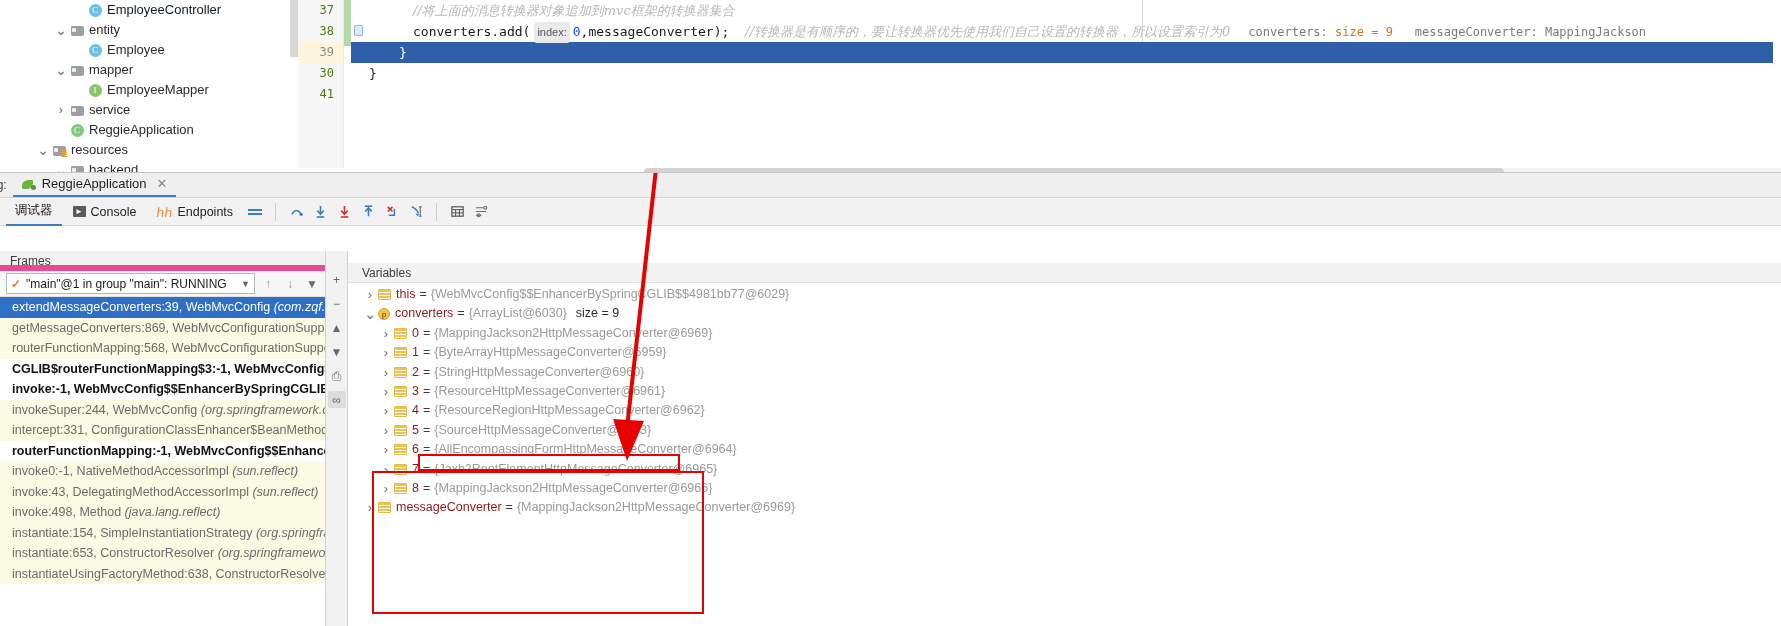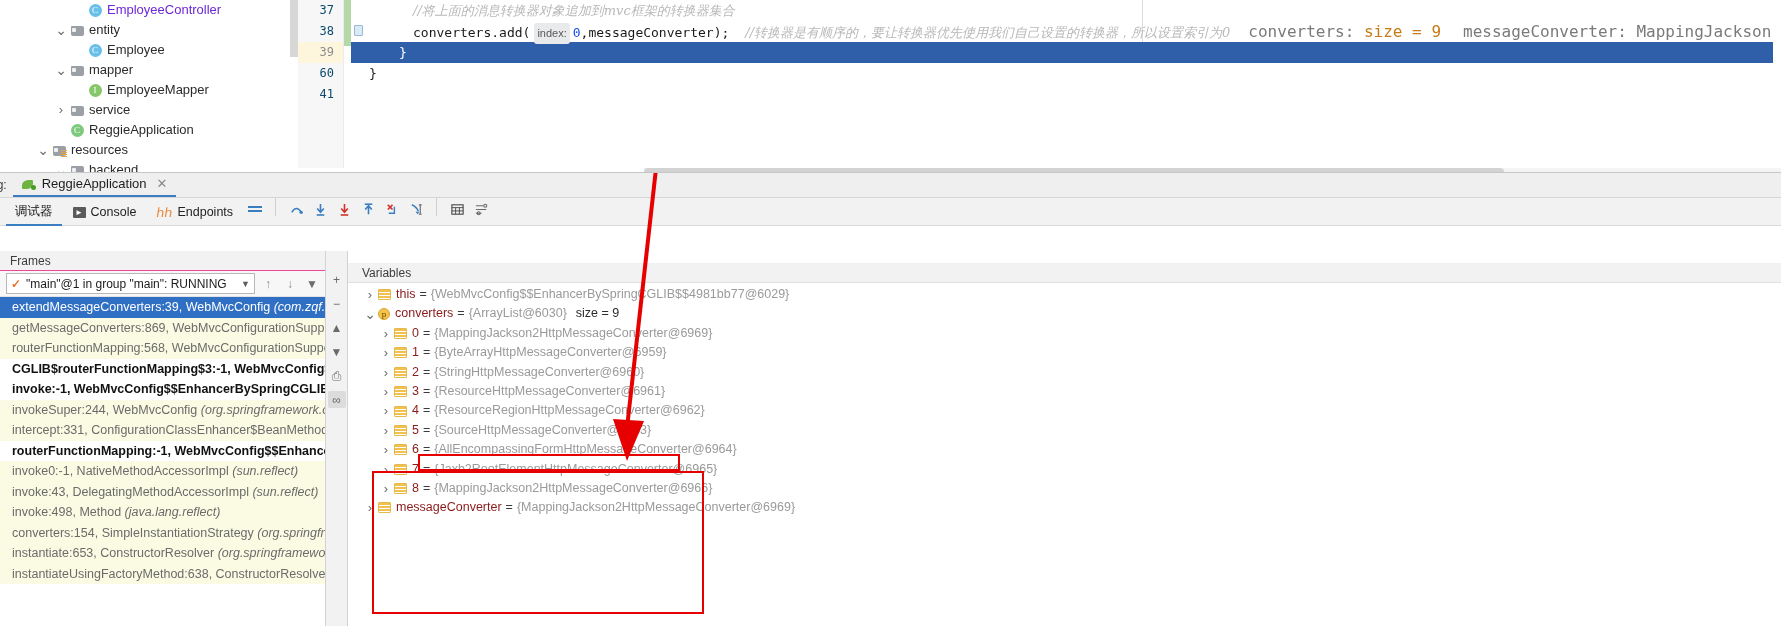--- a/index.html
+++ b/index.html
@@ -42,53 +42,53 @@
     content:""; position:absolute; right:-1px; bottom:-1px; width:6px; height:7px;
     background: repeating-linear-gradient(#e8a33d 0 1px, transparent 1px 2px);
   }
   .cls-ico {
     display:inline-block; width:13px; height:13px; border-radius:50%;
     background:#68c0e8; color:#fff; font-size:9px; line-height:13px; text-align:center;
     font-family:"Liberation Serif", serif; vertical-align:middle;
   }
   .cls-ico.iface { background:#87c76a; }
   .cls-ico.spring { background:#7dc97d; }
-  .tree-label.link { color:#6d28d9; }
+  .tree-label.link { color:#0f172a; }
   .tree-label { padding-left: 3px; }
 
   
   #editor {
     position: absolute; left: 298px; top: 0; width: 1483px; height: 200px;
     background: #ffffff; overflow: hidden;
   }
   #gutter {
     position:absolute; left:0; top:0; width:46px; height:168px; background:#f7f7f7;
     border-right:1px solid #eceaea;
   }
   .lineno {
     height: 21px; line-height: 21px; text-align: right; padding-right: 9px;
-    font-family: "DejaVu Sans Mono", monospace; font-size: 12px; color:#0c4a6e;
+    font-family: "DejaVu Sans Mono", monospace; font-size: 12px; color:#4d7c0f;
   }
   .lineno.cur { background:#fdf6dd; color:#8c8c8c; }
   #exec-bar {
     position:absolute; left:46px; top:0; width:7px; height:46px; background:#b3d9a9;
   }
   #codepane {
     position:absolute; left:53px; top:0; right:8px; height:168px; overflow:hidden;
     font-family:"DejaVu Sans Mono", monospace; font-size:13px;
   }
   .codeline { height:21px; line-height:21px; white-space:nowrap; padding-left:6px; }
   .codeline.hl { background:#2f5fa8; color:#fff; }
   .cmt { color:#b8b8b8; font-style: italic; font-family:"DejaVu Serif", serif; }
   .kw-num { color:#1750eb; }
   .hint-chip {
     display:inline-block; background:#e8eaec; color:#585858; border-radius:3px;
     font-size:11px; padding:0 3px; font-family:"Liberation Sans", sans-serif;
   }
-  .dbg-hint { color:#7a7a7a; font-family:"DejaVu Sans Mono", monospace; font-size:16px; }
+  .dbg-hint { color:#7a7a7a; font-family:"DejaVu Sans Mono", monospace; font-size:12px; }
   .dbg-hint .v { color:#c57b17; }
   #fold-mark{
     position:absolute; left:56px; top:25px; width:9px; height:11px;
     border:1px solid #9cb7d4; background:#d9ecf5; border-radius:1px;
   }
   #caret-line {
     position:absolute; left:844px; top:0; width:1px; height:46px; background:#dcdcdc;
   }
   #editor-hscroll {
     position:absolute; left:346px; top:168px; width:1420px; height:9px; background:#f4f4f4;
@@ -122,21 +122,21 @@
     background:#6db33f; border-radius:60% 10% 60% 10%;
   }
   .spring-leaf::after{
     content:""; position:absolute; right:0; bottom:0; width:5px; height:5px;
     border-radius:50%; background:#4a9b22;
   }
   .tab-close { color:#8a8a8a; font-size:13px; padding-left:4px; }
 
   #debug-toolbar {
     height:28px; background:#f2f2f2; border-bottom:1px solid #d9d9d9;
-    display:flex; padding-left:6px; gap:2px;
+    display:flex; align-items:center; padding-left:6px; gap:2px;
   }
   .dt-tab {
     display:flex; align-items:center; gap:5px; height:28px; padding:0 9px;
     font-size:12.5px; color:#222;
   }
   .dt-tab.active { border-bottom:2px solid #3a7ec1; color:#111; }
   .dt-sep { width:1px; height:18px; background:#cfcfcf; margin:0 7px; }
   .tb-btn { width:22px; height:22px; display:flex; align-items:center; justify-content:center; }
   .console-ico {
     width:13px; height:11px; background:#5a5a5a; color:#fff; font-size:8px;
@@ -148,21 +148,21 @@
 
   #debug-body { position:absolute; left:0; top:78px; right:0; bottom:0; display:flex; }
 
   
   #frames-panel {
     width:326px; border-right:1px solid #d2d2d2; display:flex; flex-direction:column;
     background:#ffffff;
   }
   .panel-header {
     height:20px; line-height:20px; font-size:12px; color:#3c3c3c;
-    padding-left:10px; background:#f2f2f2; border-bottom:1px solid #ec4899;
+    padding-left:10px; background:#f2f2f2; border-bottom:6px solid #ec4899;
   }
   #thread-row {
     height:26px; display:flex; align-items:center; gap:4px; padding:2px 4px 2px 6px;
     background:#f7f7f7; border-bottom:1px solid #e3e3e3;
   }
   #thread-select {
     flex:1; height:21px; background:#fff; border:1px solid #b7b7b7;
     display:flex; align-items:center; gap:5px; padding:0 4px; font-size:12px; color:#1b1b1b;
   }
   .check-ok { color:#e8732c; font-size:12px; font-weight:bold; }
@@ -290,21 +290,21 @@
           </div>
         </div>
       <div id="tree-vscroll"></div>
     </div>
 
     <div id="editor">
       <div id="gutter">
         <div class="lineno">37</div>
         <div class="lineno">38</div>
         <div class="lineno cur">39</div>
-        <div class="lineno">60</div>
+        <div class="lineno">30</div>
         <div class="lineno">41</div>
       </div>
       <div id="exec-bar"></div>
       <div id="fold-mark"></div>
       <div id="caret-line"></div>
 
       <div id="codepane">
         <div class="codeline">
           <span style="padding-left:56px"></span><span class="cmt">//将上面的消息转换器对象追加到mvc框架的转换器集合</span>
         </div>
@@ -428,21 +428,21 @@
             <div class="frame-row lib"><span>getMessageConverters:869, WebMvcConfigurationSupport </span></div>
             <div class="frame-row lib"><span>routerFunctionMapping:568, WebMvcConfigurationSupport </span></div>
             <div class="frame-row own"><span>CGLIB$routerFunctionMapping$3:-1, WebMvcConfig$$Enhan</span></div>
             <div class="frame-row own"><span>invoke:-1, WebMvcConfig$$EnhancerBySpringCGLIB$$4981b</span></div>
             <div class="frame-row lib"><span>invokeSuper:244, WebMvcConfig </span><span class="pkg">(org.springframework.cglib.</span></div>
             <div class="frame-row lib"><span>intercept:331, ConfigurationClassEnhancer$BeanMethodInter</span></div>
             <div class="frame-row own"><span>routerFunctionMapping:-1, WebMvcConfig$$EnhancerBySpr</span></div>
             <div class="frame-row lib"><span>invoke0:-1, NativeMethodAccessorImpl </span><span class="pkg">(sun.reflect)</span></div>
             <div class="frame-row lib"><span>invoke:43, DelegatingMethodAccessorImpl </span><span class="pkg">(sun.reflect)</span></div>
             <div class="frame-row lib"><span>invoke:498, Method </span><span class="pkg">(java.lang.reflect)</span></div>
-            <div class="frame-row lib"><span>converters:154, SimpleInstantiationStrategy </span><span class="pkg">(org.springframe</span></div>
+            <div class="frame-row lib"><span>instantiate:154, SimpleInstantiationStrategy </span><span class="pkg">(org.springframe</span></div>
             <div class="frame-row lib"><span>instantiate:653, ConstructorResolver </span><span class="pkg">(org.springframework.b</span></div>
             <div class="frame-row lib"><span>instantiateUsingFactoryMethod:638, ConstructorResolver </span></div>
           </div>
       </div>
 
       <div id="mini-toolbar">
         <div class="mini-btn">+</div>
         <div class="mini-btn">−</div>
         <div class="mini-btn">▲</div>
         <div class="mini-btn">▼</div>

